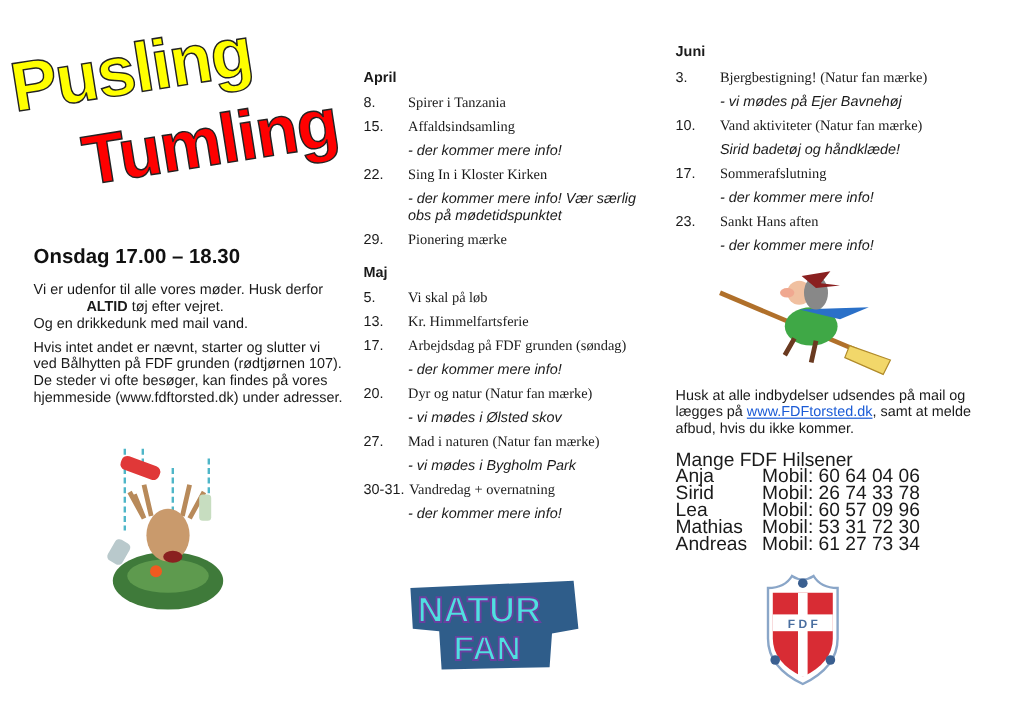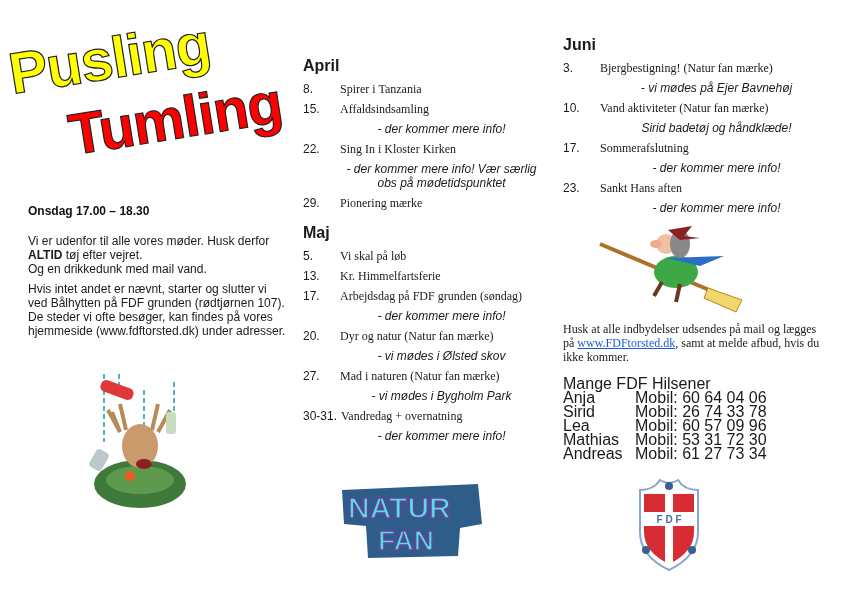--- a/index.html
+++ b/index.html
@@ -12,38 +12,38 @@
       font-weight: bold;
       font-size: 58px;
       letter-spacing: -1px;
       transform-origin: left bottom;
       -webkit-text-stroke: 1.2px #222;
       line-height: 1;
     }
     .title-1 { left: 14px; top: 45px; color: #ffff00; transform: rotate(-9deg); }
     .title-2 { left: 74px; top: 106px; color: #ff0000; transform: rotate(-9deg); }
 
-    .heading-time { position: absolute; left: 28px; top: 204px; font-size: 12px; font-weight: bold; color: #111; }
+    .heading-time { position: absolute; left: 28px; top: 204px; font-size: 17px; font-weight: bold; color: #111; }
     .intro { position: absolute; left: 28px; top: 234px; width: 258px; font-size: 12px; line-height: 14px; color: #1a1a1a; }
     .intro p { margin-bottom: 6px; }
-    .intro b { font-weight: bold; }
+    .intro b { font-weight: bold; margin-left: 44px; }
 
     .col { position: absolute; font-size: 12px; }
     .col-mid { left: 303px; top: 57px; width: 240px; }
     .col-right { left: 563px; top: 36px; width: 270px; }
 
-    .month { font-weight: bold; font-size: 16px; margin-bottom: 7px; }
+    .month { font-weight: bold; font-size: 12px; margin-bottom: 7px; }
     .month.gap { margin-top: 14px; }
     .ev-row { display: flex; line-height: 14px; margin-bottom: 6px; }
     .ev-date { width: 37px; flex-shrink: 0; }
     .ev-date.wide { width: auto; margin-right: 4px; }
     .ev-text { flex: 1; font-family: Liberation Serif, serif; }
-    .ev-note { padding-left: 37px; line-height: 14px; margin-bottom: 6px; font-style: italic; text-align: center; }
-
-    .info { position: absolute; left: 563px; top: 322px; width: 260px; font-size: 12px; line-height: 14px; font-family: Liberation Serif, serif; }
+    .ev-note { padding-left: 37px; line-height: 14px; margin-bottom: 6px; font-style: italic; }
+
+    .info { position: absolute; left: 563px; top: 322px; width: 260px; font-size: 12px; line-height: 14px; }
     .info a { color: #1a5bd6; text-decoration: underline; }
     .greet { position: absolute; left: 563px; top: 377px; font-size: 16px; line-height: 14px; }
     .contact-row { display: flex; align-items: center; }
     .c-name { width: 72px; }
 
     .illus { position: absolute; }
     .moose { left: 78px; top: 372px; width: 118px; height: 138px; }
     .witch { left: 596px; top: 222px; width: 148px; height: 92px; }
     .naturfan { left: 338px; top: 478px; width: 146px; height: 82px; }
     .fdf-logo { left: 634px; top: 476px; width: 70px; height: 96px; }

